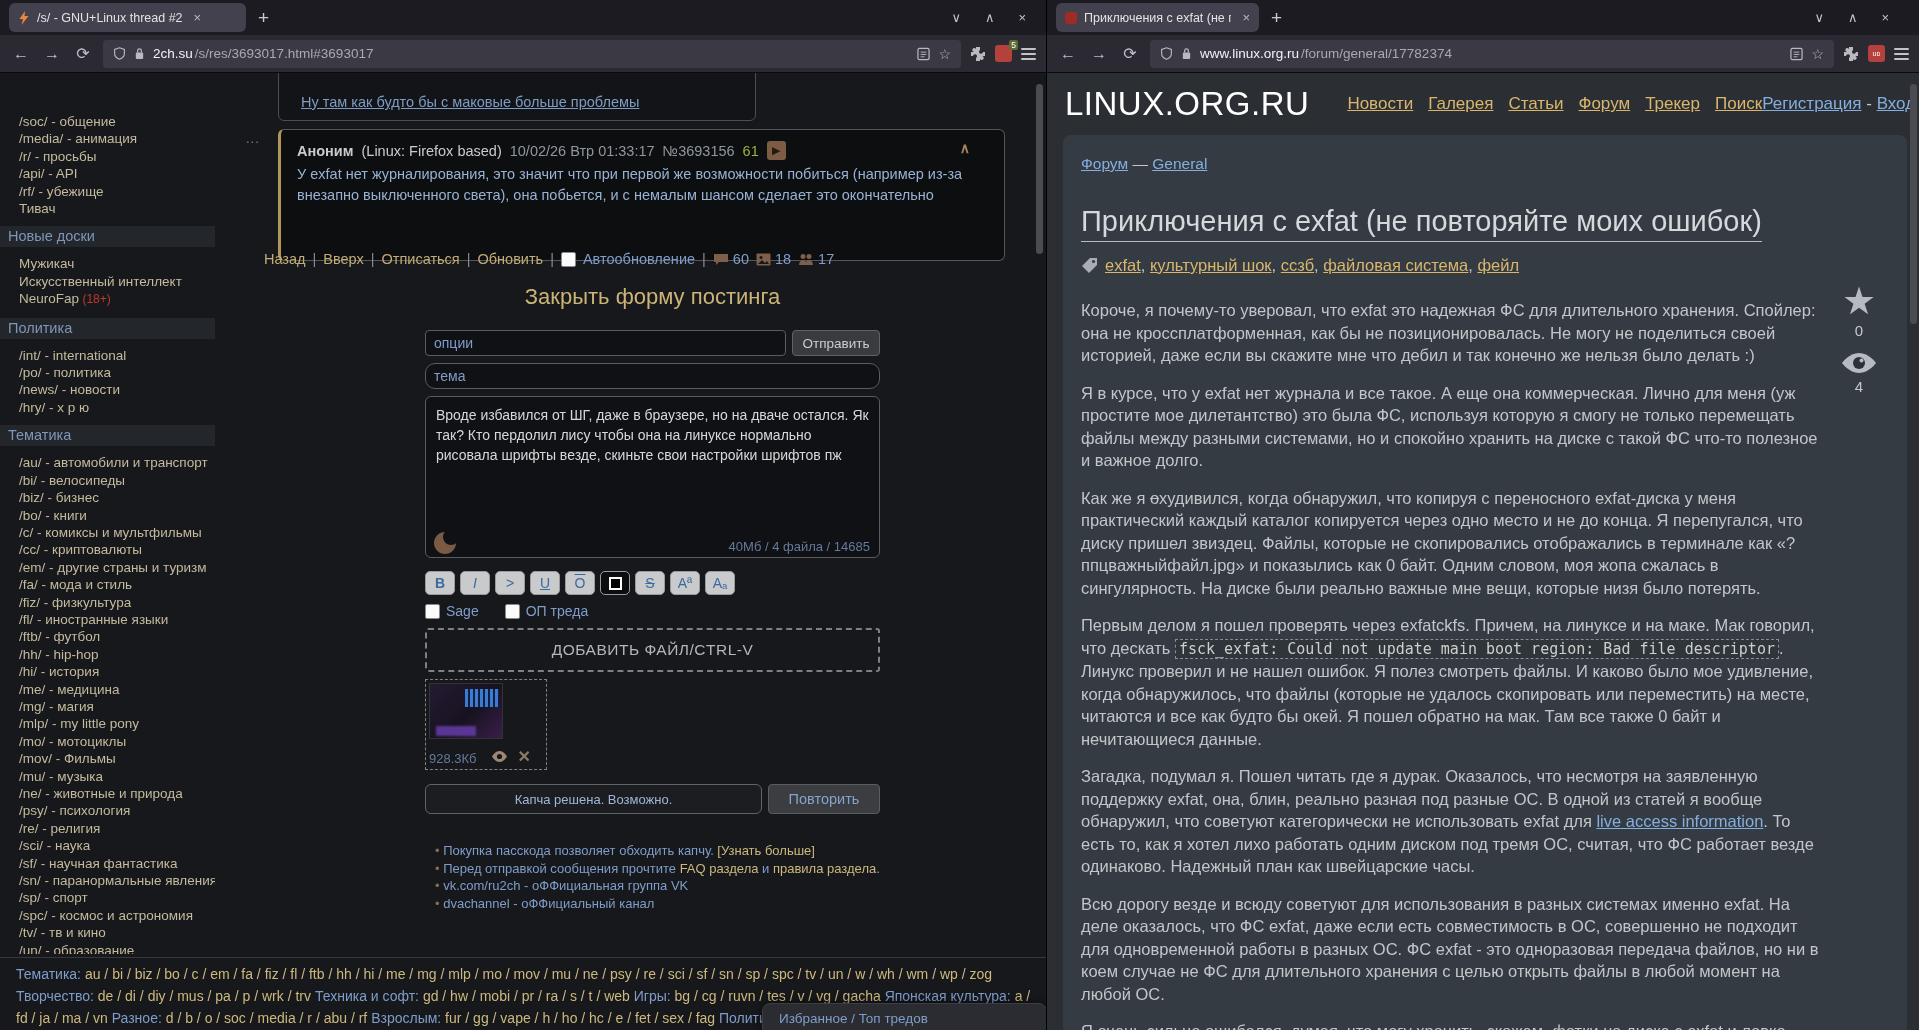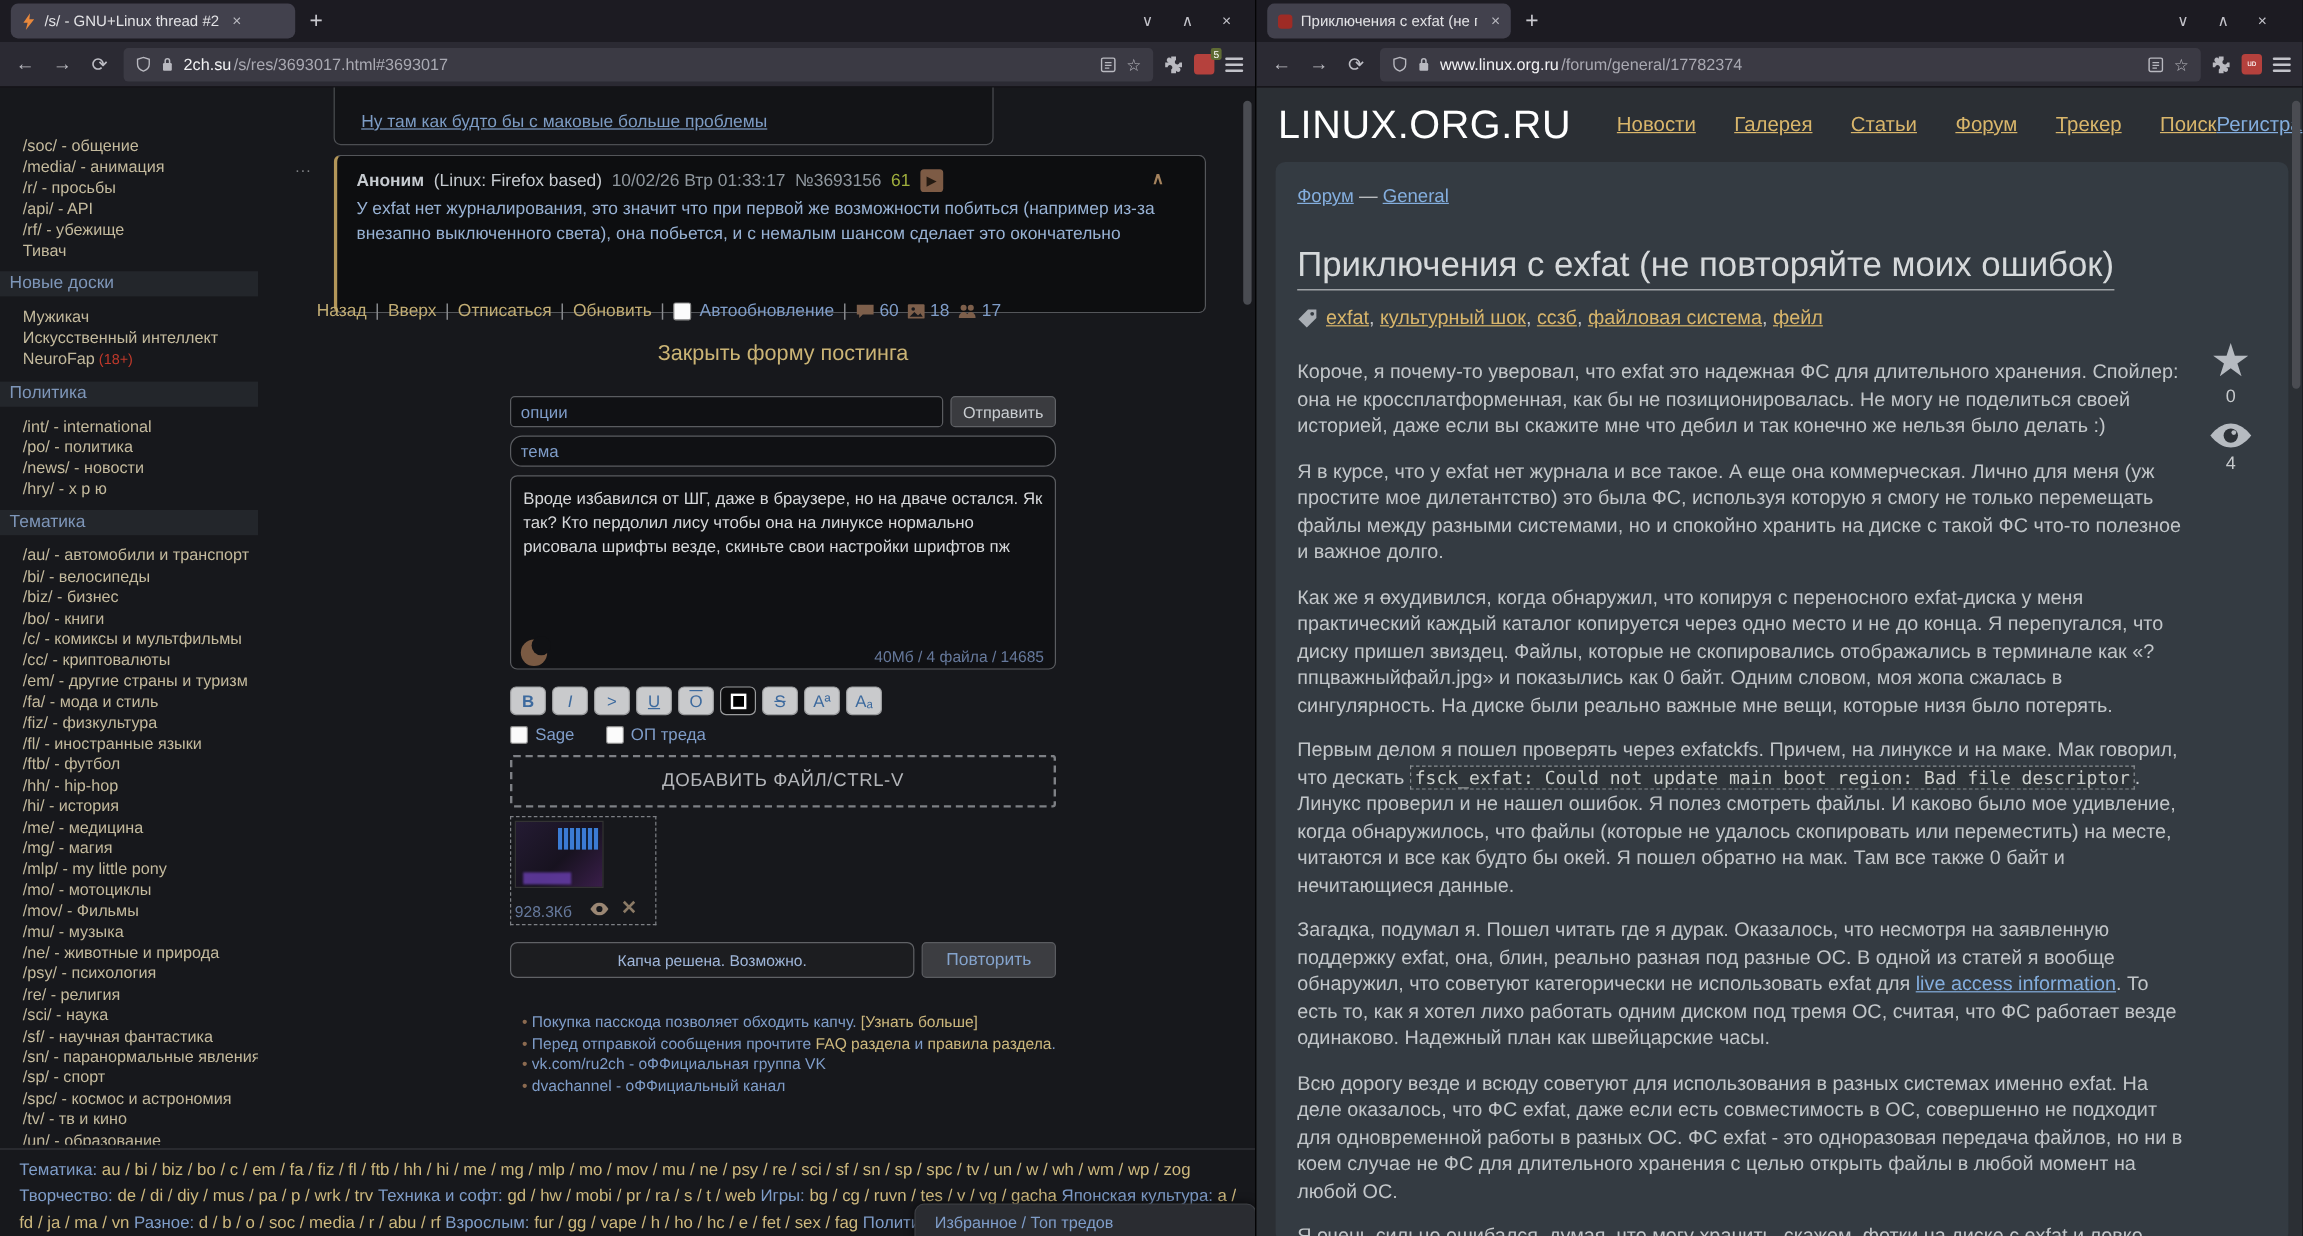--- a/index.html
+++ b/index.html
@@ -30,42 +30,42 @@
   .ublock .badge { position:absolute; top:-5px; right:-6px; background:#5f6b34; color:#fff; font-size:8.5px; line-height:10px; padding:0 2px; border-radius:2px; }
   .scroll-thumb { position:absolute; width:7px; border-radius:4px; background:#4a4c52; }
 
   
   .page-l { position:absolute; top:73px; left:0; right:0; bottom:0; background:#17181c; overflow:hidden; }
   .sb { position:absolute; left:0; top:0; width:215px; bottom:76px; padding-top:40px; overflow:hidden; }
   .sb-item { font-size:13.5px; line-height:17.4px; color:#c4ba9d; padding-left:19px; white-space:nowrap; }
   .sb-item .red { color:#c0392b; font-size:12px; }
   .sb-header { margin:9px 0 8px 0; background:#23262b; color:#7e96b9; font-size:14.5px; line-height:21px; padding-left:8px; }
 
-  .ppost-box { position:absolute; left:278px; top:-12px; width:550px; height:60px; border:1px solid #4c4e52; border-radius:6px; background:#131417; }
+  .ppost-box { position:absolute; left:278px; top:-12px; width:478px; height:60px; border:1px solid #4c4e52; border-radius:6px; background:#131417; }
   .ppost-text { position:absolute; left:22px; top:32px; color:#7d9cc4; font-size:14.5px; text-decoration:underline; white-space:nowrap; }
   .hidden-marker { position:absolute; left:246px; top:58px; color:#7e8084; font-size:13px; letter-spacing:1px; }
   .post-box { position:absolute; left:278px; top:56px; width:727px; height:132px; background:#0d0e10; border:1px solid #54565a; border-left:3px solid #b39659; border-radius:6px; padding:11px 16px; }
   .post-head { display:flex; align-items:center; gap:8px; font-size:14.5px; white-space:nowrap; }
   .post-author { color:#c6cbd0; font-weight:bold; }
   .post-agent { color:#c6cbd0; }
   .post-date, .post-num { color:#8f979e; }
   .post-replies { color:#9fae3d; }
   .play-chip { width:19px; height:19px; background:#7d5b45; border-radius:3px; color:#241a12; font-size:11px; display:flex; align-items:center; justify-content:center; }
   .post-collapse { position:absolute; right:34px; top:10px; color:#a4825d; font-size:14px; font-weight:bold; }
   .post-quote { margin-top:13px; color:#d0b069; font-size:14.5px; }
   .post-text { margin-top:4px; width:690px; color:#98b2d4; font-size:14.5px; line-height:21px; }
 
   .thr-toolbar { position:absolute; left:264px; top:178px; display:flex; align-items:center; gap:7px; font-size:14.5px; white-space:nowrap; }
   .thr-link { color:#c2ad74; }
   .thr-sep { color:#8a8c90; }
   .thr-blue { color:#7f9dc9; }
   .chk { width:15px; height:15px; background:#fbfbfb; border:1px solid #8a8a8a; border-radius:2px; display:inline-block; }
   .stat { display:flex; align-items:center; gap:4px; color:#7f9dc9; }
 
-  .close-form { position:absolute; left:425px; top:211px; width:455px; text-align:center; color:#cbb475; font-size:18px; }
+  .close-form { position:absolute; left:425px; top:211px; width:455px; text-align:center; color:#cbb475; font-size:22px; }
 
   .postform { position:absolute; left:425px; top:257px; width:455px; }
   .pf-row1 { display:flex; gap:6px; margin-bottom:7px; }
   .pf-input { background:#101114; border:1px solid #5a5c60; border-radius:4px; height:26px; color:#d6d8da; font-size:14px; padding:0 8px; font-family:"Liberation Sans",sans-serif; }
   .pf-input::placeholder { color:#7f9dc9; opacity:1; }
   .pf-opts { flex:1; }
   .pf-submit { width:88px; height:26px; background:#3a3b3f; border:1px solid #606266; border-radius:4px; color:#c9cdd1; font-size:13.5px; }
   .pf-subject { width:100%; margin-bottom:7px; border-radius:10px; }
   .pf-tawrap { position:relative; margin-bottom:9px; }
   .pf-textarea { width:100%; height:162px; background:#101114; border:1px solid #5a5c60; border-radius:6px; color:#d6d8da; font-size:14px; line-height:20px; padding:8px 10px; resize:none; font-family:"Liberation Sans",sans-serif; }
@@ -100,21 +100,21 @@
 
   .foot-sep { position:absolute; left:0; right:0; top:884px; border-top:1px solid #35383d; }
   .footer-rows { position:absolute; left:16px; top:890px; width:1014px; overflow:hidden; }
   .f-row { font-size:14px; line-height:22px; white-space:nowrap; }
   .fav-pop { position:absolute; left:762px; top:930px; width:285px; height:30px; background:#2a2c31; border:1px solid #3c3e43; border-radius:8px 8px 0 0; box-shadow:0 0 8px rgba(0,0,0,.6); color:#7f9dc9; font-size:13.5px; display:flex; align-items:center; padding-left:16px; }
 
   
   .page-r { position:absolute; top:73px; left:0; right:0; bottom:0; background:#2b2f34; overflow:hidden; }
   .lor-header { height:62px; display:flex; align-items:center; padding:0 26px 0 18px; }
   .lor-logo { color:#fff; font-size:33px; letter-spacing:0.5px; white-space:nowrap; }
-  .lor-nav { display:flex; gap:32px; margin-left:38px; }
+  .lor-nav { display:flex; gap:15px; margin-left:38px; }
   .lor-nav a, .lor-auth a { font-size:17px; text-decoration:underline; white-space:nowrap; }
   .lor-nav a { color:#d9b66b; }
   .lor-auth { margin-left:auto; font-size:17px; color:#c3c6c9; white-space:nowrap; }
   .lor-auth a { color:#84aede; }
   .lor-card { position:relative; margin:0 12px 0 16px; height:900px; background:#343b42; border-radius:8px; padding:20px 18px; }
   .lor-breadcrumb { font-size:15.5px; color:#c3c6c9; }
   .lor-breadcrumb a { color:#84aede; text-decoration:underline; }
   .lor-title { margin-top:32px; }
   .lor-title span { display:inline-block; color:#d6d9db; font-size:29px; padding-bottom:3px; border-bottom:1px solid #b9bcbf; }
   .lor-tags { margin-top:14px; display:flex; align-items:center; gap:7px; font-size:16.5px; color:#c3c6c9; }

